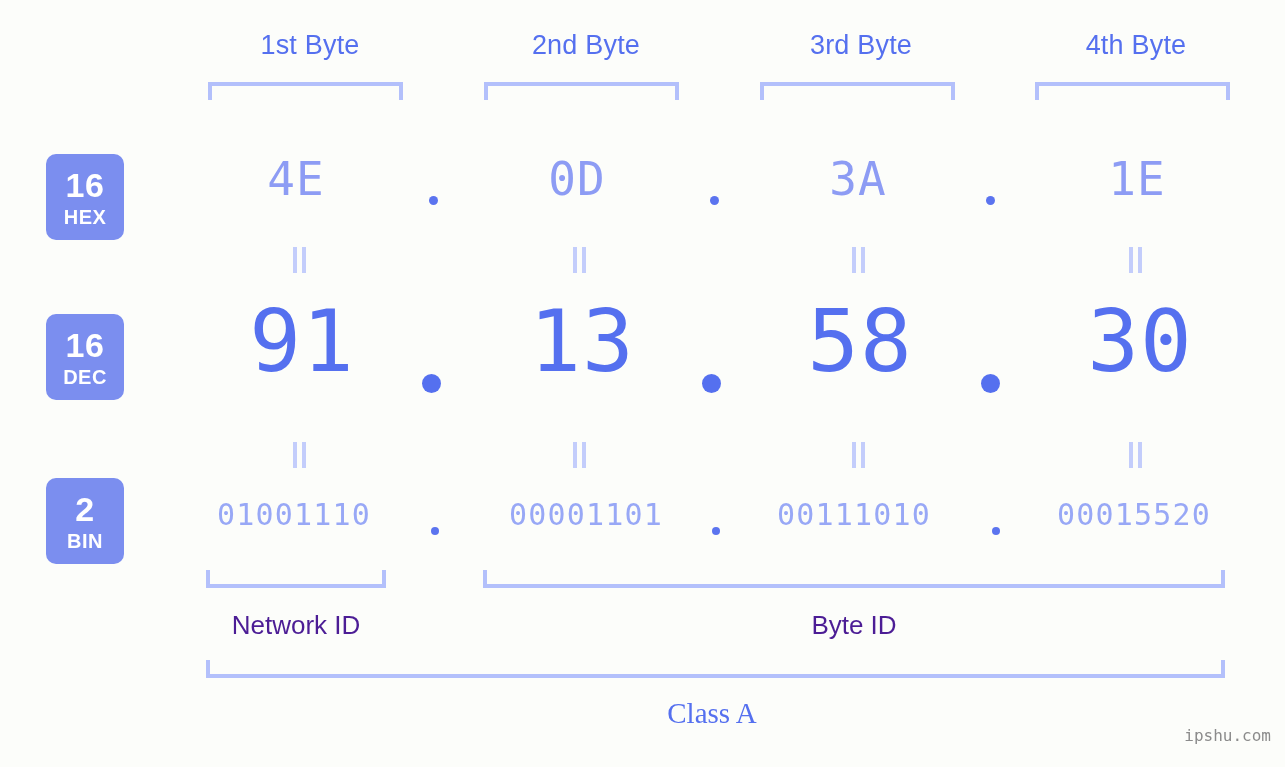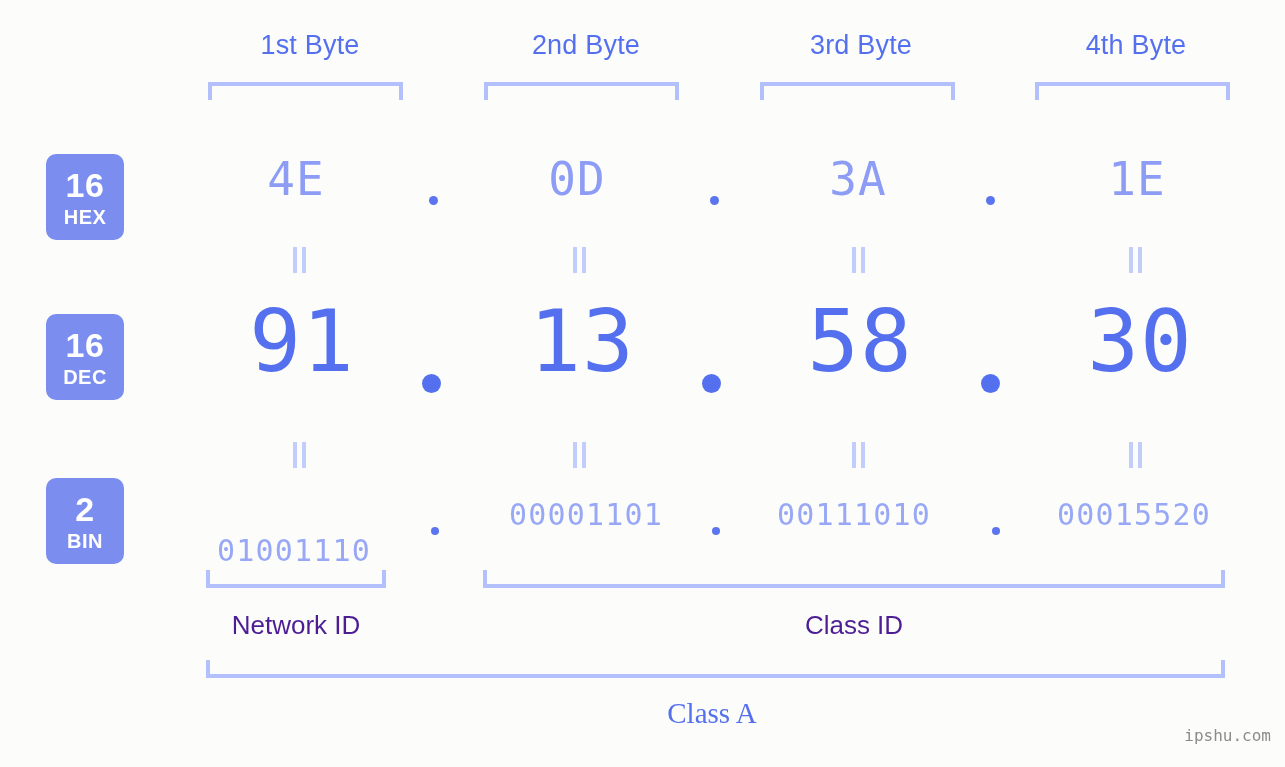--- a/index.html
+++ b/index.html
@@ -239,33 +239,33 @@
   <div class="eq" style="left:851px; top:442px;">
       <i></i>
       <i></i>
     </div>
   <div class="eq" style="left:1128px; top:442px;">
       <i></i>
       <i></i>
     </div>
 
   <div class="bin-row">
-    <div class="cell" style="left:164px;margin-top:36px;">01001110</div>
+    <div class="cell" style="left:164px;">01001110</div>
     <div class="cell" style="left:456px;">00001101</div>
     <div class="cell" style="left:724px;">00111010</div>
     <div class="cell" style="left:1004px;">00015520</div>
     <div class="dot dot-bin" style="left:431px;"></div>
     <div class="dot dot-bin" style="left:712px;"></div>
     <div class="dot dot-bin" style="left:992px;"></div>
   </div>
 
   <div class="bbracket" style="left:206px; top:570px; width:180px;"></div>
   <div class="bbracket" style="left:483px; top:570px; width:742px;"></div>
 
   <div class="id-label" style="left:166px; top:610px; width:260px;">Network ID</div>
-  <div class="id-label" style="left:724px; top:610px; width:260px;">Class ID</div>
+  <div class="id-label" style="left:724px; top:610px; width:260px;">Byte ID</div>
 
   <div class="bbracket" style="left:206px; top:660px; width:1019px;"></div>
   <div class="class-label" style="left:586px; top:697px; width:252px;">Class A</div>
 
   <div class="watermark">ipshu.com</div>
 
 </div>
 
 </body></html>

